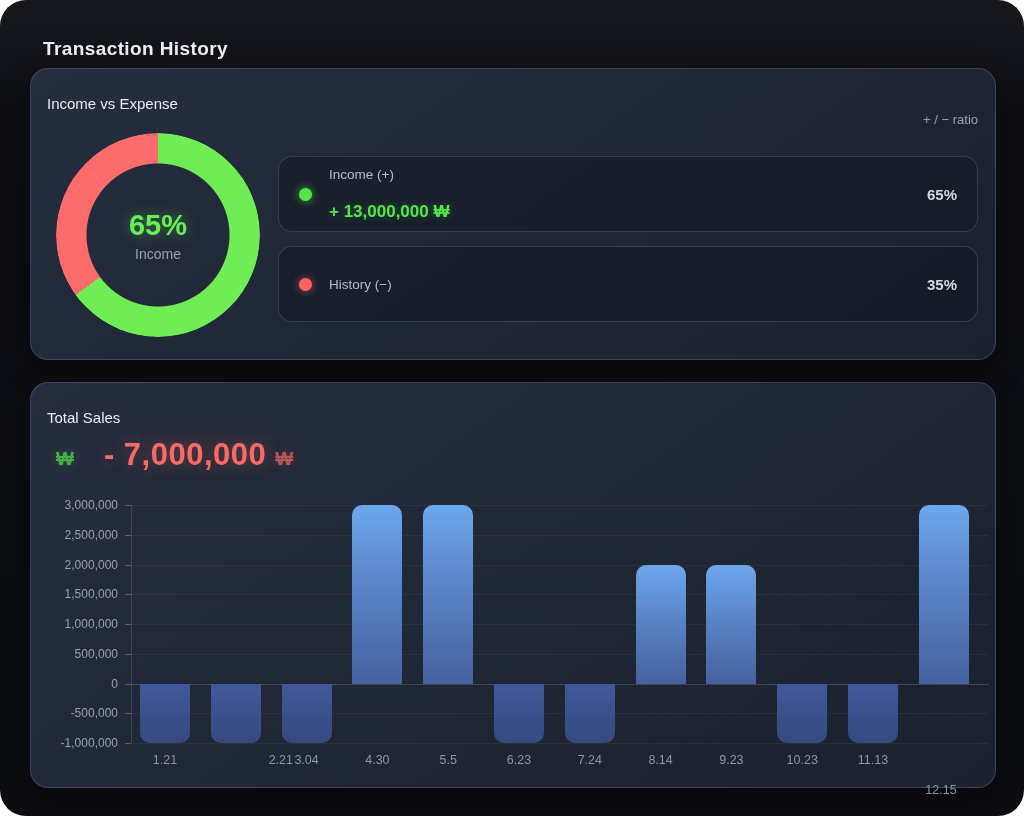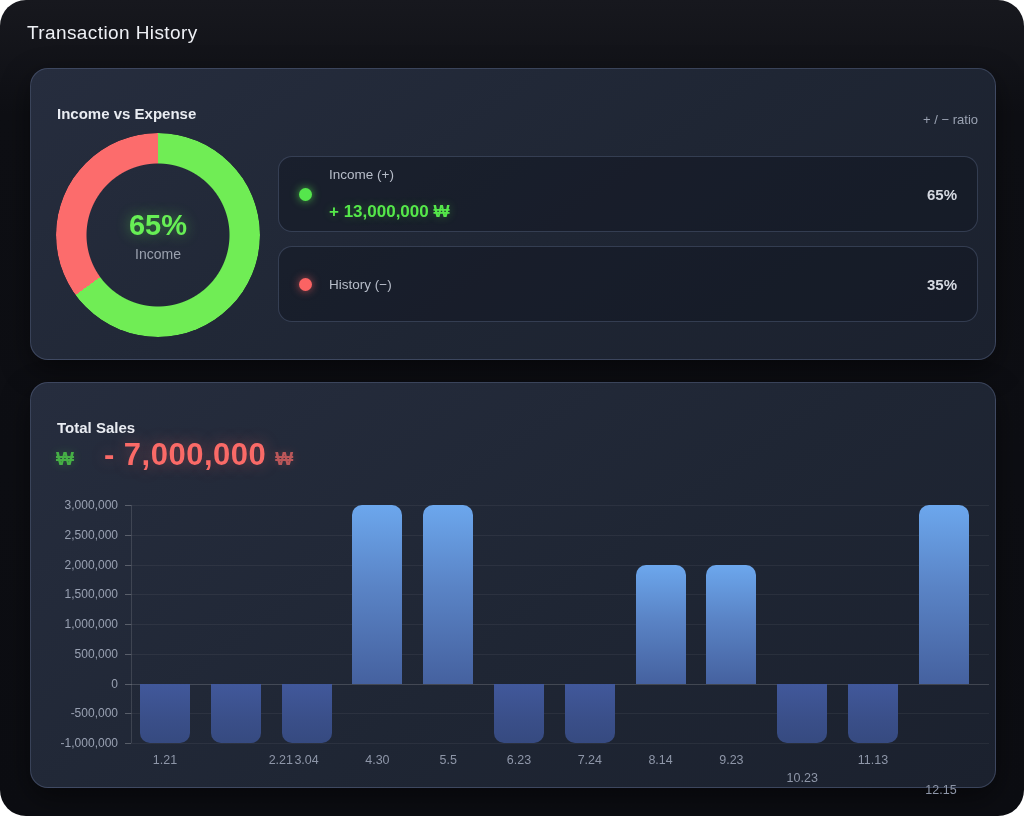--- a/index.html
+++ b/index.html
@@ -1,32 +1,32 @@
 <!DOCTYPE html>
 <html><head>
 <meta charset="utf-8">
 <style>
   html,body{margin:0;padding:0;background:#ffffff;font-family:"Liberation Sans",sans-serif;}
   .app{
     position:relative;width:1024px;height:816px;border-radius:26px;overflow:hidden;
     background:linear-gradient(180deg,#17181e 0%,#0e0f14 14%,#0c0d12 100%);
   }
   .page-title{
-    position:absolute;left:27px;top:22px;margin:0;
-    font-size:19px;font-weight:400;letter-spacing:.4px;color:#eef0f5;
+    position:absolute;left:27px;top:22px;margin:16px;
+    font-size:19px;font-weight:700;letter-spacing:.4px;color:#eef0f5;
   }
   .card{
     position:absolute;left:30px;width:964px;border-radius:18px;
     background:linear-gradient(145deg,#262d3e 0%,#1f2634 55%,#1b212e 100%);
     border:1px solid rgba(126,143,184,.30);
     box-shadow:0 10px 30px rgba(0,0,0,.45);
   }
   .card-1{top:68px;height:290px;}
   .card-2{top:382px;height:404px;}
-  .card-title{position:absolute;left:16px;top:26px;margin:10px;font-size:15px;font-weight:700;color:#e9ecf2;}
+  .card-title{position:absolute;left:16px;top:26px;margin:0;font-size:15px;font-weight:400;color:#e9ecf2;}
   .ratio-label{position:absolute;right:17px;top:28px;font-size:13px;color:#9aa2b2;margin-top:15px;}
 
   
   .donut{position:absolute;left:25px;top:64px;width:204px;height:204px;}
   .donut-ring{
     position:absolute;inset:0;border-radius:50%;
     -webkit-mask:radial-gradient(circle,transparent 71px,#000 72px);
     mask:radial-gradient(circle,transparent 71px,#000 72px);
     filter:drop-shadow(0 0 10px rgba(0,0,0,.35));
   }
@@ -159,20 +159,20 @@
         <div class="x-label" style="left: 317.2px;">5.5</div>
         <div class="bar neg" style="left: 363px; top: 178.5px; height: 59.5px;"></div>
         <div class="x-label" style="left: 388px;">6.23</div>
         <div class="bar neg" style="left: 433.8px; top: 178.5px; height: 59.5px;"></div>
         <div class="x-label" style="left: 458.8px;">7.24</div>
         <div class="bar pos" style="left: 504.6px; top: 59.5px; height: 119px;"></div>
         <div class="x-label" style="left: 529.6px;">8.14</div>
         <div class="bar pos" style="left: 575.4px; top: 59.5px; height: 119px;"></div>
         <div class="x-label" style="left: 600.4px;">9.23</div>
         <div class="bar neg" style="left: 646.2px; top: 178.5px; height: 59.5px;"></div>
-        <div class="x-label" style="left: 671.2px; margin-top: 18px;">10.23</div>
+        <div class="x-label" style="left: 671.2px;">10.23</div>
         <div class="bar neg" style="left: 717px; top: 178.5px; height: 59.5px;"></div>
         <div class="x-label" style="left: 742px;">11.13</div>
         <div class="bar pos" style="left: 787.8px; top: 0px; height: 178.5px;"></div>
         <div class="x-label" style="left: 810px; margin-top: 30px;">12.15</div>
       </div>
   </section>
 </div>
 
 </body></html>

